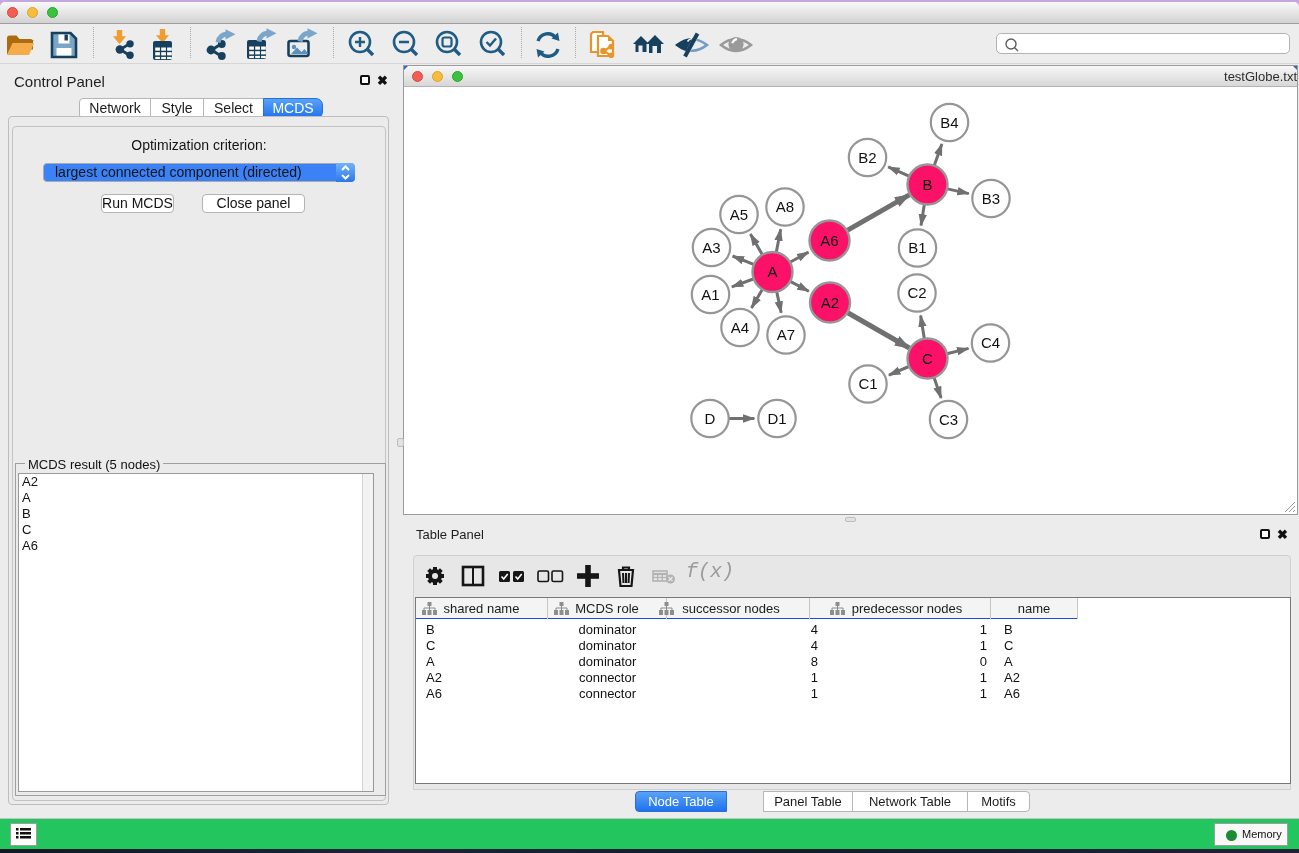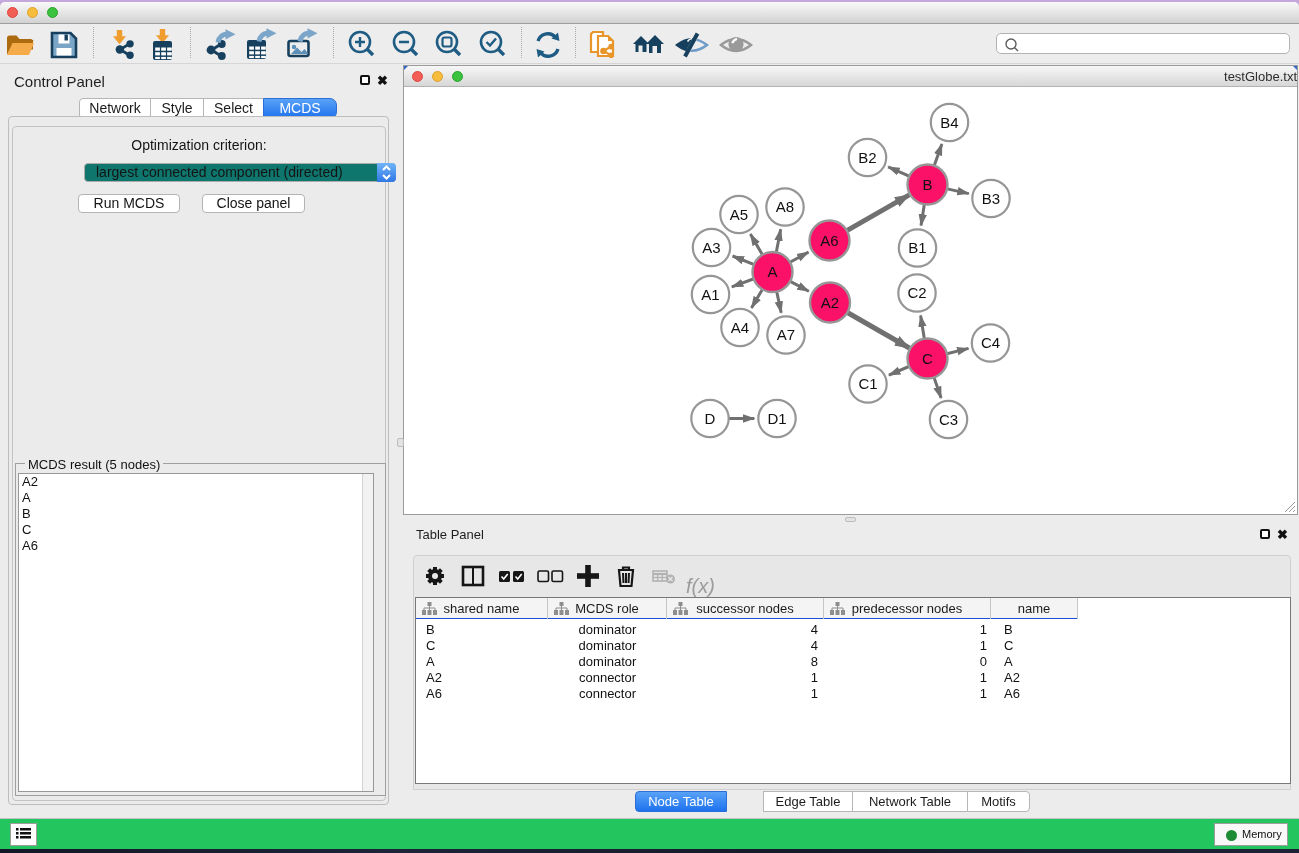--- a/index.html
+++ b/index.html
@@ -22,21 +22,21 @@
 
 #cp-title { position:absolute; left:14px; top:8px; font-size:15px; color:#1e1e1e; }
 .float-ico { position:absolute; width:10px; height:10px; border:2px solid #111; border-radius:2px; background:#fff; }
 .close-ico { position:absolute; font-size:13px; font-weight:bold; color:#111; line-height:11px; }
 #cp-tabs { position:absolute; left:79px; top:34px; height:20px; }
 .tab { position:absolute; top:33px; height:21px; background:#fff; border:1px solid #b6b6b6; font-size:14px; color:#1c1c1c; text-align:center; line-height:19px; }
 .tab.sel { background:linear-gradient(#58a2f7,#1f72ee); color:#fff; border-color:#2b6fd6; }
 #cp-pane { position:absolute; left:8px; top:51px; width:381px; height:689px; border:1px solid #bdbdbd; border-radius:4px; background:#ebebeb; }
 #cp-inner { position:absolute; left:3px; top:9px; width:374px; height:675px; border:1px solid #c3c3c3; border-radius:4px;padding-left:18px; }
 #opt-label { position:absolute; left:0; width:100%; top:10px; text-align:center; font-size:14px; color:#141414; }
-#combo { position:absolute; left:30px; top:36px; width:312px; height:19px; background:#0f766e; border:1px solid #ababab; border-radius:4px; font-size:14px; color:#141414; line-height:17px; padding-left:11px;margin-left:41px; }
+#combo { position:absolute; left:30px; top:36px; width:312px; height:19px; background:#3b82f6; border:1px solid #ababab; border-radius:4px; font-size:14px; color:#141414; line-height:17px; padding-left:11px; }
 #combo-btn { position:absolute; right:-1px; top:-1px; width:19px; height:19px; border-radius:0 4px 4px 0; background:linear-gradient(#72b4f7,#2e77e6); }
 .btn { position:absolute; top:67px; height:19px; background:#fff; border:1px solid #b4b4b4; border-radius:4px; font-size:14px; color:#141414; text-align:center; line-height:17px; }
 #fieldset { position:absolute; left:2px; top:336px; width:371px; height:333px; border:1px solid #9f9f9f; }
 #fieldset-label { position:absolute; left:9px; top:-7px; background:#ebebeb; padding:0 3px; font-size:13px; color:#111; }
 #mcds-list { position:absolute; left:2px; top:9px; width:356px; height:319px; background:#fff; border:1px solid #989898; font-size:13px; color:#111; }
 #mcds-list .row { height:16px; line-height:16px; padding-left:3px; }
 #mcds-sb { position:absolute; right:0; top:0; width:11px; height:100%; background:#f2f2f2; border-left:1px solid #d4d4d4; }
 
 #netwin { position:absolute; left:403px; top:0px; width:895px; height:450px; background:#fff; border:1px solid #9b9b9b; }
 #net-titlebar { position:absolute; left:0; top:0; width:100%; height:21px; background:linear-gradient(#f7f7f7,#d7d7d7); border-bottom:1px solid #b3b3b3; }
@@ -238,32 +238,32 @@
         </svg>
       </div>
   </div>
   <div id="main">
     <div id="cp-title">Control Panel</div>
     <div class="float-ico" style="left:360px;top:10px"></div>
     <div class="close-ico" style="left:377px;top:10px">✖</div>
     <div class="tab" style="left:79px;width:72px;border-radius:4px 0 0 4px">Network</div>
     <div class="tab" style="left:150px;width:54px">Style</div>
     <div class="tab" style="left:203px;width:61px">Select</div>
-    <div class="tab sel" style="left:263px;width:74px;border-radius:0 7px 7px 0">MCDS</div>
+    <div class="tab sel" style="left:263px;width:60px;border-radius:0 7px 7px 0">MCDS</div>
     <div id="cp-tabs"></div>
     <div id="cp-pane">
       <div id="cp-inner">
         <div id="opt-label">Optimization criterion:</div>
         <div id="combo">largest connected component (directed)
           <div id="combo-btn"><svg width="19" height="19">
                 <path d="M6,7 L9.5,3.5 L13,7" fill="none" stroke="#fff" stroke-width="2"></path>
                 <path d="M6,12 L9.5,15.5 L13,12" fill="none" stroke="#fff" stroke-width="2"></path>
               </svg></div>
         </div>
-        <div class="btn" style="left:65px;width:102px">Run MCDS</div>
+        <div class="btn" style="left:88px;width:73px">Run MCDS</div>
         <div class="btn" style="left:189px;width:103px">Close panel</div>
         <div id="fieldset">
           <div id="fieldset-label">MCDS result (5 nodes)</div>
           <div id="mcds-list">
             <div class="row">A2</div>
               <div class="row">A</div>
               <div class="row">B</div>
               <div class="row">C</div>
               <div class="row">A6</div>
             <div id="mcds-sb"></div>
@@ -418,21 +418,21 @@
             <g stroke="#b2b2b2" fill="none">
               <rect x="3" y="10" width="14" height="10" stroke-width="1.6"></rect>
               <line x1="3" y1="13" x2="17" y2="13" stroke-width="2.2"></line>
               <line x1="7.6" y1="13" x2="7.6" y2="20" stroke-width="1.3"></line>
               <line x1="12.2" y1="13" x2="12.2" y2="20" stroke-width="1.3"></line>
               <line x1="3" y1="16.5" x2="17" y2="16.5" stroke-width="1.3"></line>
             </g>
             <circle cx="20.5" cy="18" r="4.5" fill="#b2b2b2"></circle>
             <path d="M18.5,16 l4,4 M22.5,16 l-4,4" stroke="#e7e7e7" stroke-width="1.4"></path>
           </svg>
-        <div style="position:absolute;left:272px;top:19px;font-family:Liberation Sans, sans-serif;font-style:italic;font-size:20px;color:#9b9b9b">f(x)</div>
+        <div style="position:absolute;left:272px;top:4px;font-family:Liberation Mono, monospace;font-style:italic;font-size:20px;color:#9b9b9b">f(x)</div>
         </div>
       <div id="tbl">
         <div id="tbl-header">
           <div class="hcell" style="left:0px;width:132px"><svg width="15" height="14" style="position:absolute;left:6px;top:4px" viewBox="0 0 15 14">
                 <g fill="#8d8d8d">
                   <rect x="5.5" y="0" width="4" height="4"></rect>
                   <rect x="0" y="8" width="4" height="5"></rect>
                   <rect x="5.5" y="8" width="4" height="5"></rect>
                   <rect x="11" y="8" width="4" height="5"></rect>
                 </g>
@@ -444,21 +444,21 @@
                 <g fill="#8d8d8d">
                   <rect x="5.5" y="0" width="4" height="4"></rect>
                   <rect x="0" y="8" width="4" height="5"></rect>
                   <rect x="5.5" y="8" width="4" height="5"></rect>
                   <rect x="11" y="8" width="4" height="5"></rect>
                 </g>
                 <g stroke="#8d8d8d" fill="none">
                   <path d="M7.5,4 v2 M2,8 v-2 h11 v2 M7.5,6 v2"></path>
                 </g>
               </svg>MCDS role</div>
-          <div class="hcell" style="left:251px;width:157px"><svg width="15" height="14" style="position:absolute;left:6px;top:4px" viewBox="0 0 15 14">
+          <div class="hcell" style="left:237px;width:157px"><svg width="15" height="14" style="position:absolute;left:6px;top:4px" viewBox="0 0 15 14">
                 <g fill="#8d8d8d">
                   <rect x="5.5" y="0" width="4" height="4"></rect>
                   <rect x="0" y="8" width="4" height="5"></rect>
                   <rect x="5.5" y="8" width="4" height="5"></rect>
                   <rect x="11" y="8" width="4" height="5"></rect>
                 </g>
                 <g stroke="#8d8d8d" fill="none">
                   <path d="M7.5,4 v2 M2,8 v-2 h11 v2 M7.5,6 v2"></path>
                 </g>
               </svg>successor nodes</div>
@@ -496,21 +496,21 @@
         <div class="trow" style="left:408px;top:72px;width:163px;text-align:right">1</div>
         <div class="trow" style="left:588px;top:72px">A2</div>
         <div class="trow" style="left:10px;top:88px">A6</div>
         <div class="trow" style="left:132px;top:88px;width:119px;text-align:center">connector</div>
         <div class="trow" style="left:251px;top:88px;width:151px;text-align:right">1</div>
         <div class="trow" style="left:408px;top:88px;width:163px;text-align:right">1</div>
         <div class="trow" style="left:588px;top:88px">A6</div>
       </div>
     </div>
     <div class="btab sel" style="left:635px;width:92px;border-radius:4px 0 0 4px">Node Table</div>
-    <div class="btab" style="left:763px;width:90px">Edge Table</div>
+    <div class="btab" style="left:763px;width:90px">Panel Table</div>
     <div class="btab" style="left:852px;width:116px">Network Table</div>
     <div class="btab" style="left:967px;width:63px;border-radius:0 4px 4px 0">Motifs</div>
   </div>
   <div id="statusbar">
     <div id="sb-btn">
         <svg width="25" height="18" style="position:absolute;left:0px;top:0px">
           <g fill="#111">
             <rect x="5" y="4" width="2.5" height="2.5"></rect>
             <rect x="9" y="4" width="11" height="2.5"></rect>
             <rect x="5" y="8" width="2.5" height="2.5"></rect>

